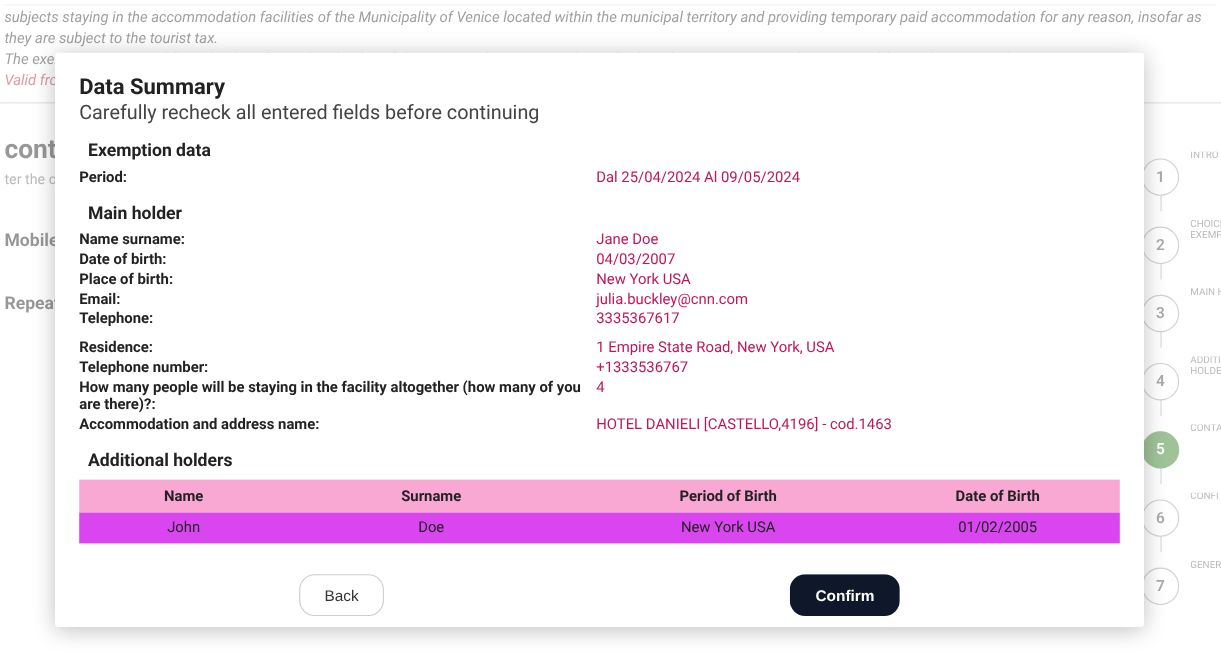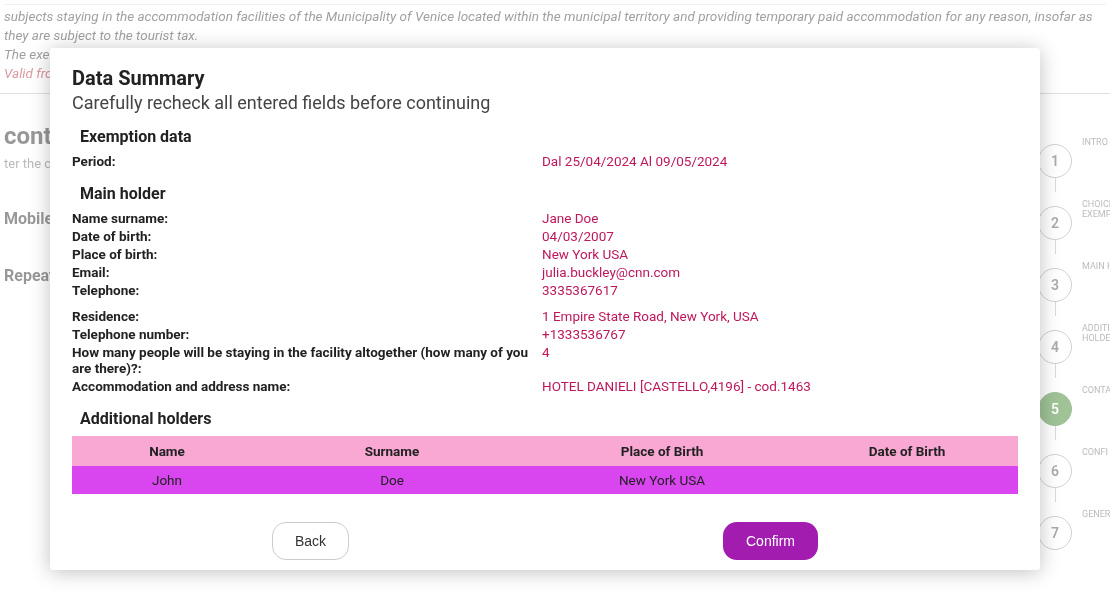--- a/index.html
+++ b/index.html
@@ -164,23 +164,23 @@
       border-radius: 14px;
       cursor: pointer;
       border: 1px solid transparent;
     }
     .btn-back {
       background: #fff;
       border: 1px solid #ccc;
       color: #333;
     }
     .btn-confirm {
-      background: #a21caf;
+      background: #0f172a;
       color: #fff;
-      font-weight: 400;
+      font-weight: 700;
     }
   </style>
 </head>
 <body>
 
 <div class="bg-page">
   <div class="bg-top-border"></div>
   <div class="bg-intro">
     <div>subjects staying in the accommodation facilities of the Municipality of Venice located within the municipal territory and providing temporary paid accommodation for any reason, insofar as they are subject to the tourist tax.</div>
     <div>The exemption is granted from the day of arrival to the day of departure at the accommodation facility. The exemption must be requested for each staying subject.</div>
@@ -283,28 +283,29 @@
       <div class="label">Accommodation and address name:</div>
       <div class="value">HOTEL DANIELI [CASTELLO,4196] - cod.1463</div>
     </div>
   </div>
 
   <div class="section-title">Additional holders</div>
   <div class="table">
     <div class="thead">
       <div class="col-name">Name</div>
       <div class="col-surname">Surname</div>
-      <div class="col-place">Place of Birth</div>
+      <div class="col-place">Period of Birth</div>
       <div class="col-dob">Date of Birth</div>
     </div>
     <div class="tbody">
       <div class="trow">
         <div class="col-name">John</div>
         <div class="col-surname">Doe</div>
         <div class="col-place">New York USA</div>
+        <div class="col-dob">01/02/2005</div>
       </div>
     </div>
   </div>
 
   <div class="actions">
     <button class="btn btn-back">Back</button>
     <button class="btn btn-confirm">Confirm</button>
   </div>
 </div>
 

